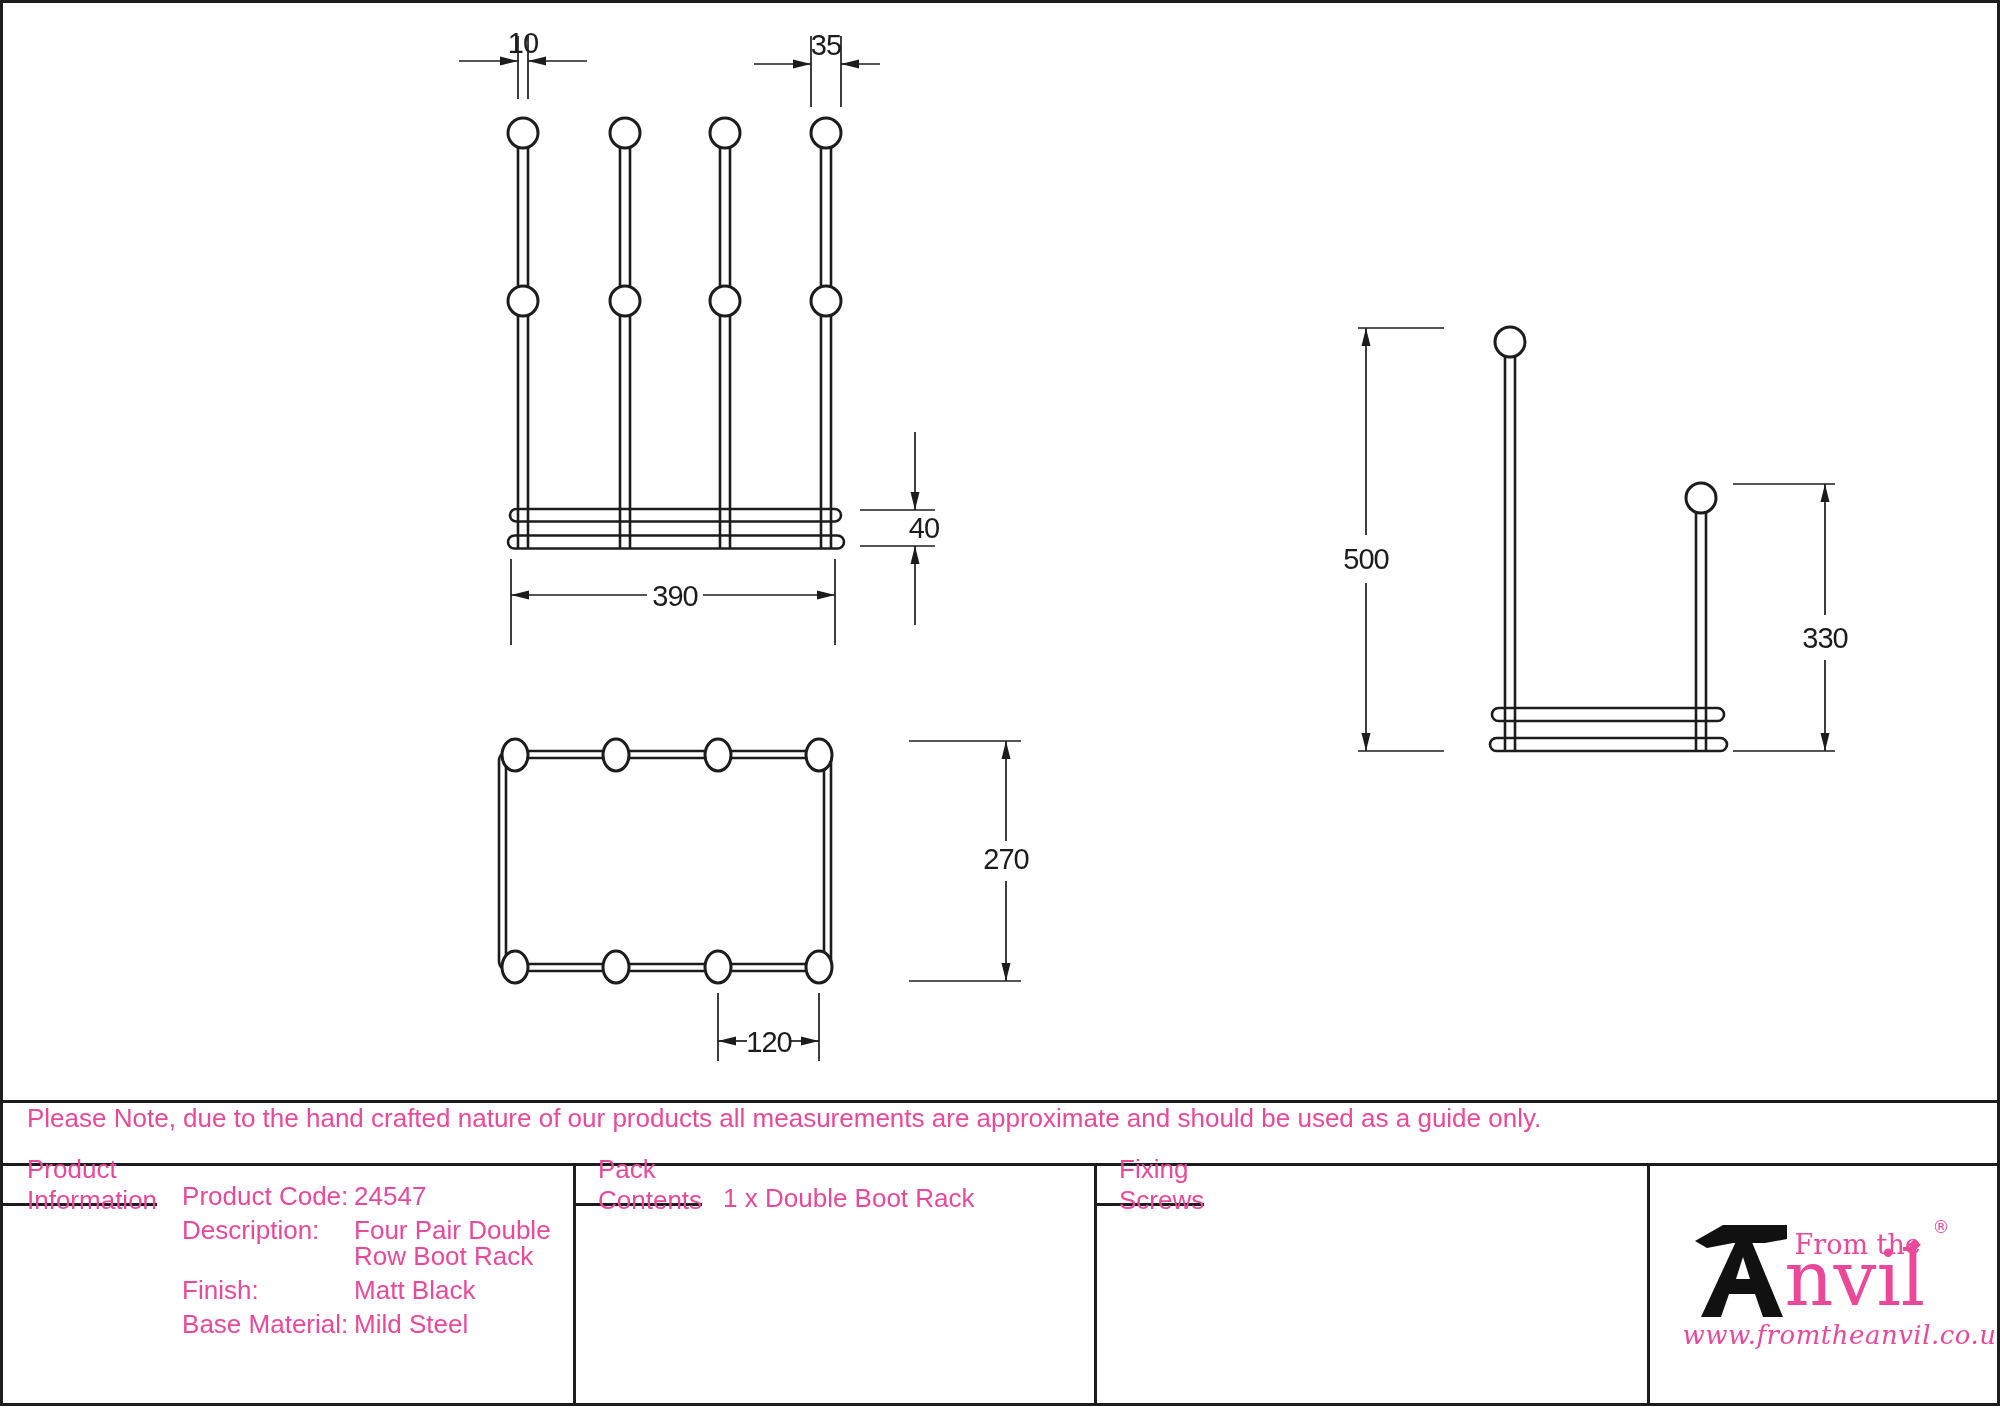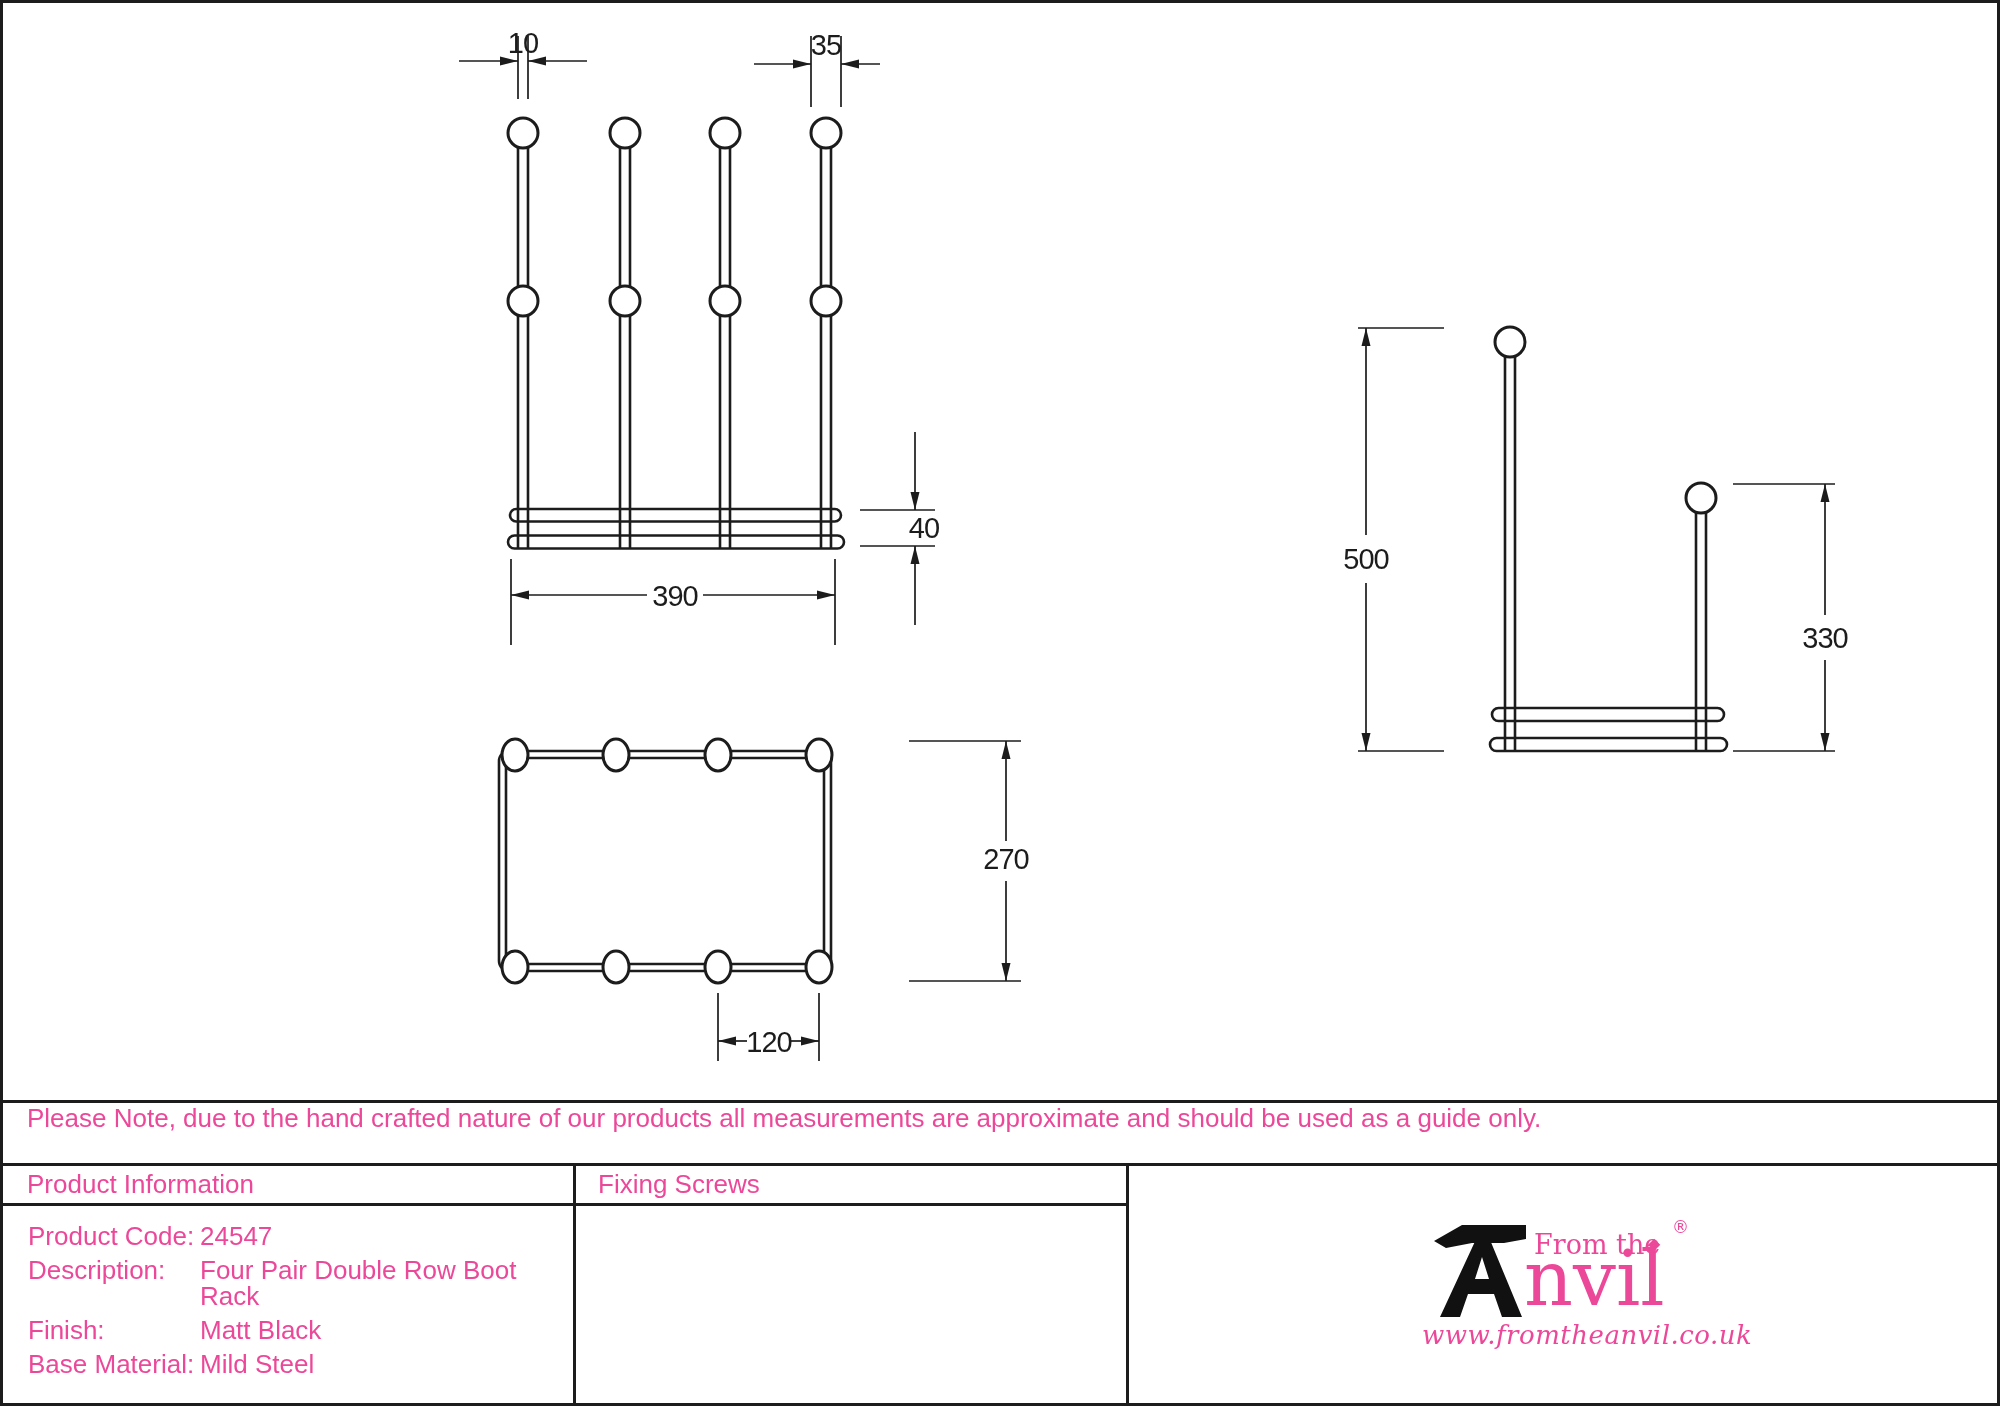--- a/index.html
+++ b/index.html
@@ -27,21 +27,21 @@
     box-sizing:border-box;
     display:flex;align-items:flex-start;
     padding-left:24px;
     font-size:26px;
   }
   
   .ptable{
     position:absolute;top:1163px;left:0;right:0;bottom:0;
     display:flex;
   }
-  .pcol{border-right:3px solid #1c1c1c;box-sizing:border-box;display:flex;flex-direction:column;}
+  .pcol{border-right:3px solid #1c1c1c;box-sizing:border-box;display:flex;flex-direction:row;}
   .pcol.c1{width:573px;}
   .pcol.c2{width:521px;}
   .pcol.c3{width:553px;}
   .pcol.c4{flex:1;border-right:none;align-items:center;justify-content:center;}
   .phead{
     height:40px;flex:0 0 40px;
     border-bottom:3px solid #1c1c1c;box-sizing:border-box;
     display:flex;align-items:center;
     padding-left:22px;font-size:26px;
   }
@@ -232,20 +232,28 @@
           <span class="pi-label">Finish:</span>
           <span class="pi-value">Matt Black</span>
         </div>
         <div class="pi-row">
           <span class="pi-label">Base Material:</span>
           <span class="pi-value">Mild Steel</span>
         </div>
       </div>
     </div>
 
+    <div class="pcol c2">
+      <div class="phead">
+        <span>Pack Contents</span>
+      </div>
+      <div class="pbody c2b">
+        <span>1 x Double Boot Rack</span>
+      </div>
+    </div>
 
     <div class="pcol c3">
       <div class="phead">
         <span>Fixing Screws</span>
       </div>
       <div class="pbody">
         <span></span>
       </div>
     </div>
 

